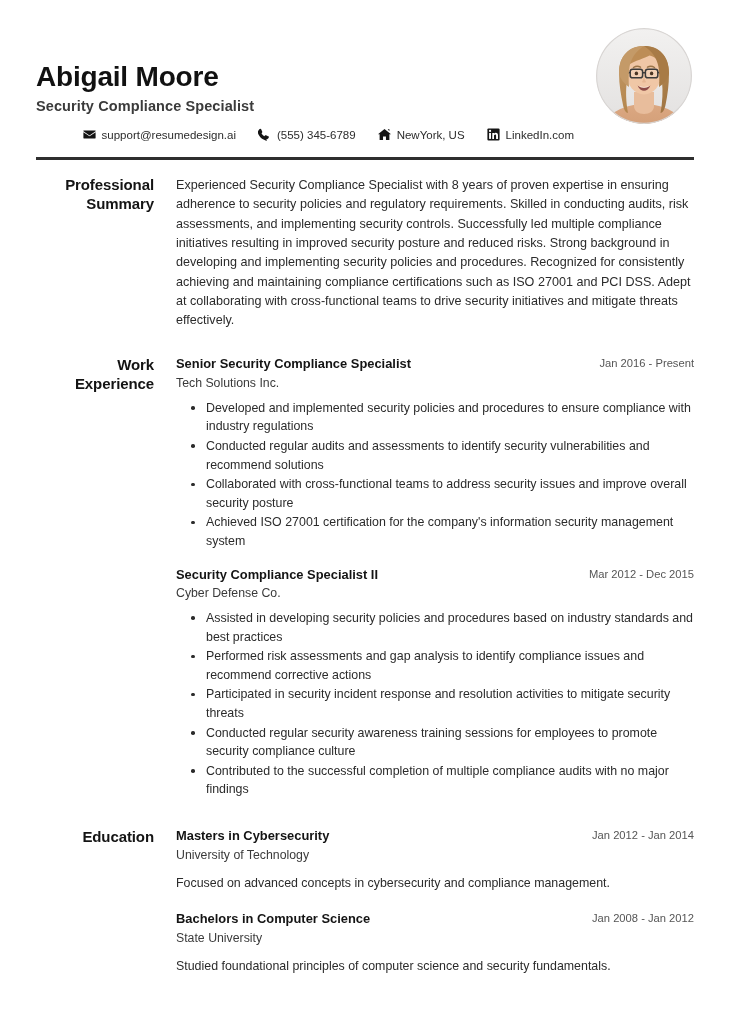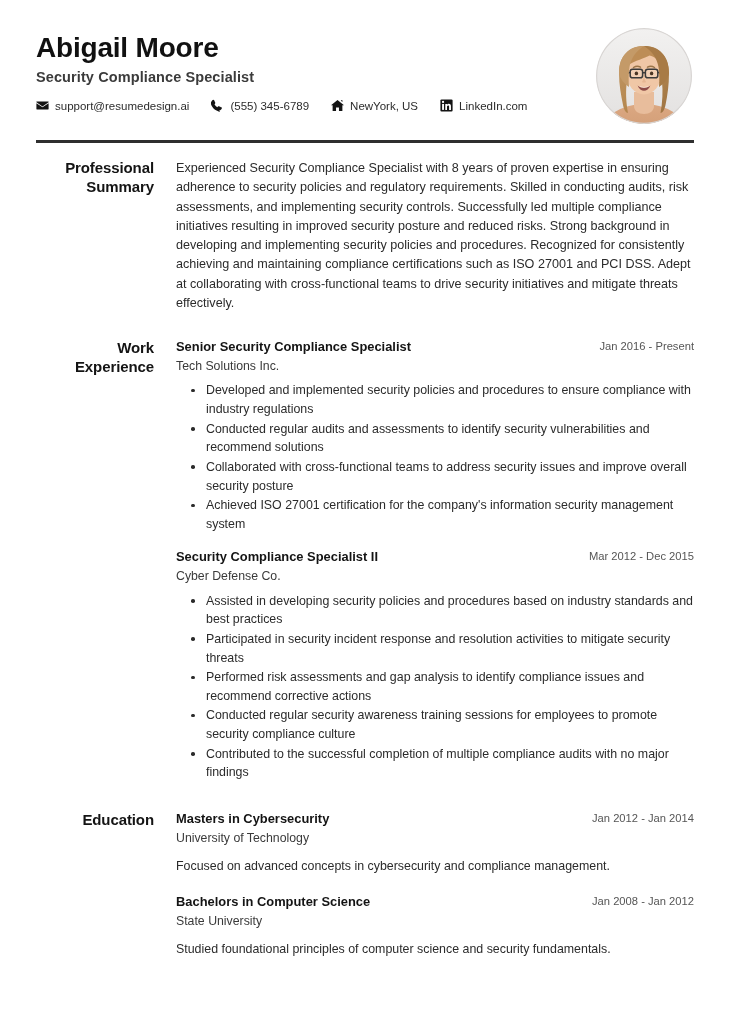--- a/index.html
+++ b/index.html
@@ -33,36 +33,38 @@
   }
 
   .header-left { flex: 1 1 auto; padding-top: 4px; }
 
   .full-name {
     font-size: 28px;
     font-weight: 700;
     letter-spacing: -0.2px;
     line-height: 1.15;
     color: #111111;
+    margin-top: 29px;
   }
 
   .job-title {
     font-size: 14.5px;
     font-weight: 700;
     color: #3b3b3b;
     margin-top: 5px;
     letter-spacing: 0.1px;
   }
 
   .contact-row {
     display: flex;
     align-items: center;
     flex-wrap: wrap;
     gap: 0px;
     margin-top: 14px;
+    justify-content: flex-end;
   }
 
   .contact-item {
     display: inline-flex;
     align-items: center;
     font-size: 11.5px;
     color: #2c2c2c;
     margin-right: 22px;
     white-space: nowrap;
   }
@@ -346,22 +348,22 @@
       </div>
 
       <div class="entry">
         <div class="entry-head">
           <div class="entry-title">Security Compliance Specialist II</div>
           <div class="entry-date">Mar 2012 - Dec 2015</div>
         </div>
         <div class="entry-org">Cyber Defense Co.</div>
         <ul class="bullets">
           <li>Assisted in developing security policies and procedures based on industry standards and best practices</li>
+          <li>Performed risk assessments and gap analysis to identify compliance issues and recommend corrective actions</li>
           <li>Participated in security incident response and resolution activities to mitigate security threats</li>
-          <li>Performed risk assessments and gap analysis to identify compliance issues and recommend corrective actions</li>
           <li>Conducted regular security awareness training sessions for employees to promote security compliance culture</li>
           <li>Contributed to the successful completion of multiple compliance audits with no major findings</li>
         </ul>
       </div>
 
     </div>
   </div>
 
   <div class="section" id="sec-edu">
     <div class="sec-label">Education</div>

